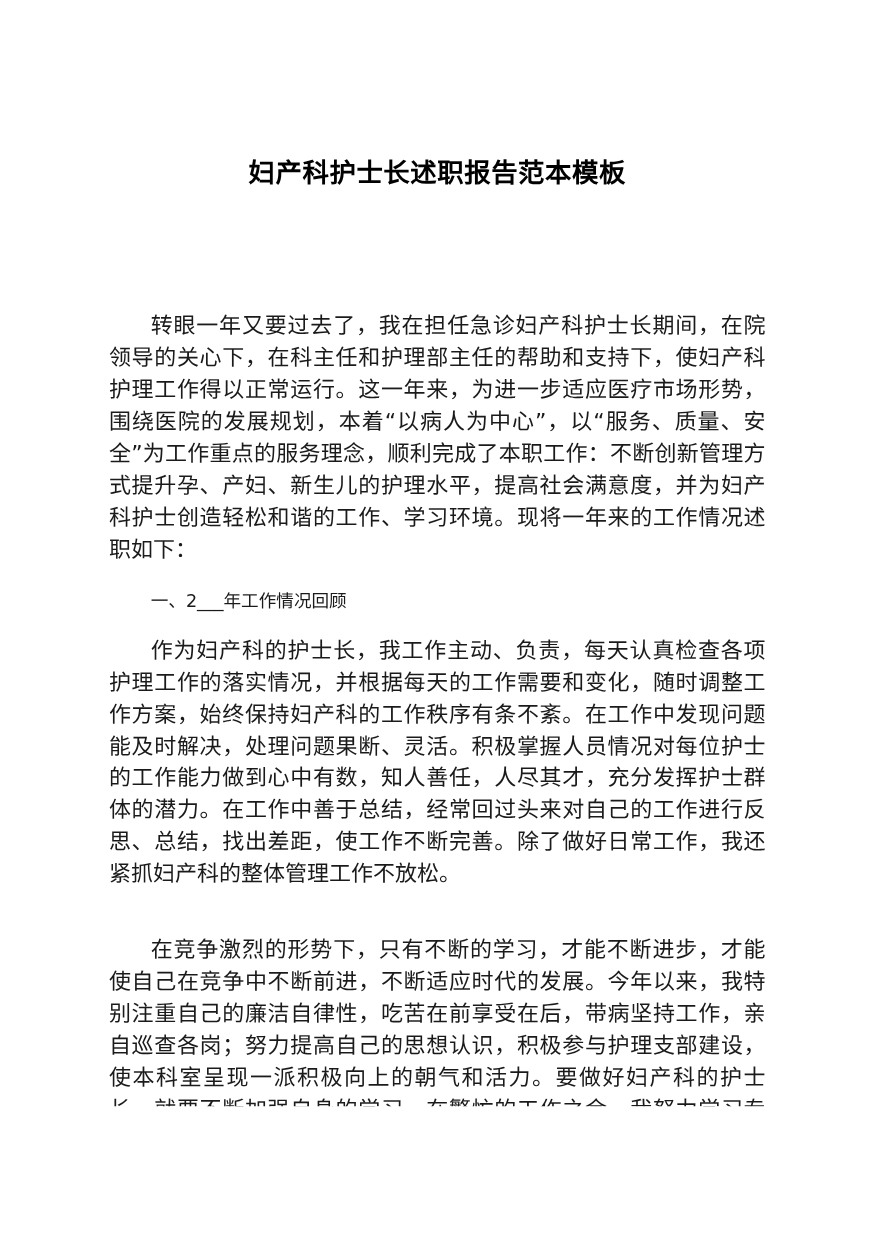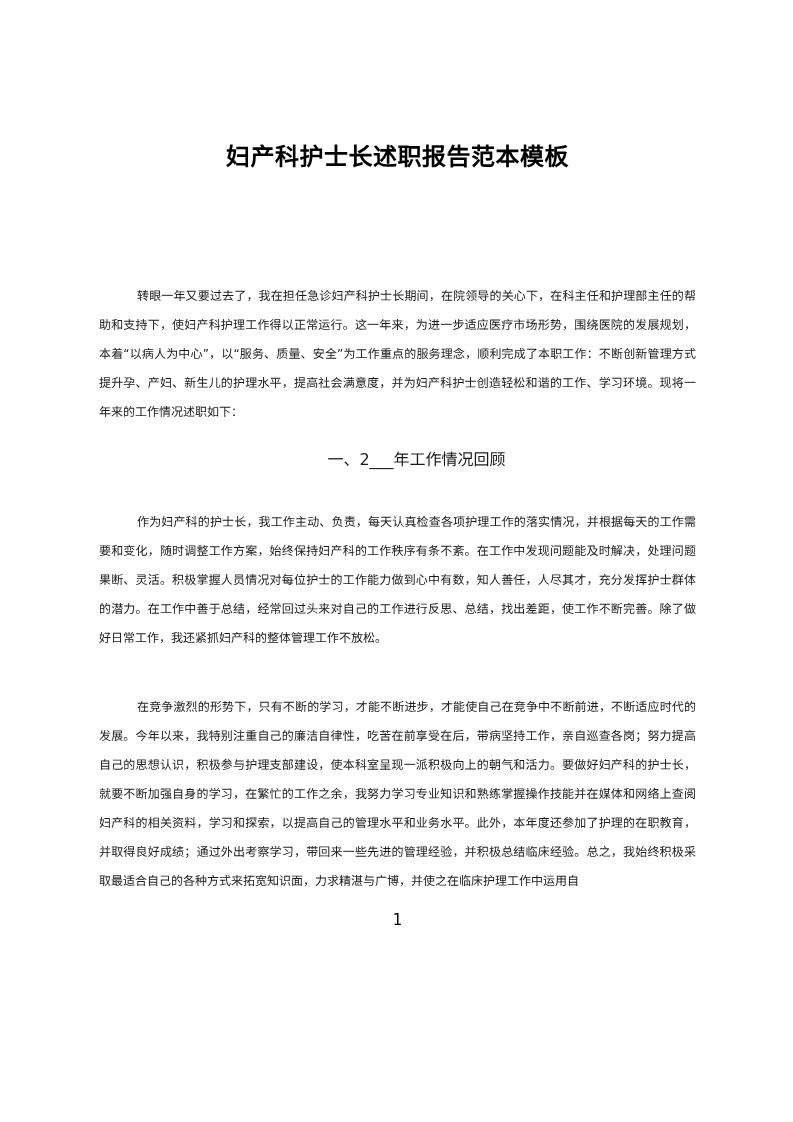--- a/index.html
+++ b/index.html
@@ -27,37 +27,37 @@
     padding-top: 140px;
     font-size: 24px;
     line-height: 34px;
     font-weight: 700;
     text-align: center;
     color: #000000;
     letter-spacing: 0.5px;
   }
   .para {
     margin: 0;
-    font-size: 12px;
+    font-size: 20px;
     line-height: 29px;
     text-align: justify;
     text-indent: 38px;
     word-break: normal;
     overflow-wrap: break-word;
   }
   .heading {
     margin: 0;
     font-size: 16px;
     line-height: 29px;
     font-weight: 400;
     text-indent: 38px;
   }
   .intro-para      { margin-top: 108px; }
-  .section-heading { margin-top: 18px; text-align: center; }
-  .section-para    { margin-top: 34px; }
+  .section-heading { margin-top: 18px; }
+  .section-para    { margin-top: 16px; }
   .subsection-heading { margin-top: 14px; }
   .subsection-para { margin-top: 40px; }
   .page-number {
     margin-top: 14px;
     font-size: 15px;
     line-height: 20px;
     text-align: center;
     color: #000000;
   }
 </style>

